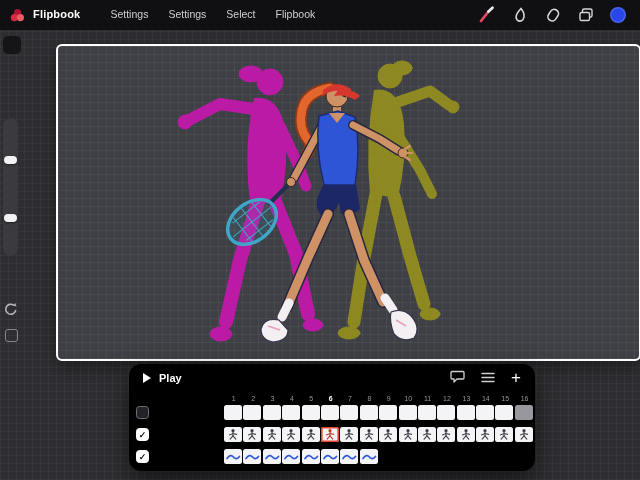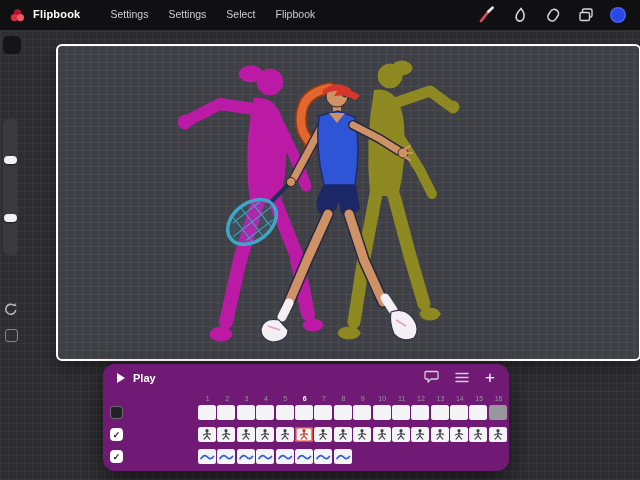--- a/index.html
+++ b/index.html
@@ -38,22 +38,22 @@
   
   .canvas{position:absolute;left:56px;top:44px;width:581px;height:313px;
     border:2px solid #fff;border-radius:6px;box-sizing:content-box;
     background-color:#3e4045;
     background-image:
       repeating-linear-gradient(0deg, rgba(255,255,255,.05) 0 1px, transparent 1px 8px),
       repeating-linear-gradient(90deg, rgba(255,255,255,.05) 0 1px, transparent 1px 8px);
     box-shadow:0 6px 18px rgba(0,0,0,.4);overflow:hidden;z-index:4;}
   .canvas svg{display:block}
   
-  .tl-panel{position:absolute;left:103px;top:364px;width:406px;height:107px;border-radius:12px;
-    background:#701a75;box-shadow:0 10px 26px rgba(0,0,0,.55);z-index:20;overflow:hidden;}
+  .tl-panel{position:absolute;left:129px;top:364px;width:406px;height:107px;border-radius:12px;
+    background:#000000;box-shadow:0 10px 26px rgba(0,0,0,.55);z-index:20;overflow:hidden;}
   .tl-header{position:absolute;left:0;top:0;width:100%;height:28px;display:flex;align-items:center;}
   .play-btn{display:flex;align-items:center;gap:8px;padding-left:14px;cursor:default;}
   .play-tri{width:0;height:0;border-left:8px solid #fff;border-top:5px solid transparent;
     border-bottom:5px solid transparent;}
   .play-label{color:#fff;font-size:11px;font-weight:600;}
   .tl-h-icons{margin-left:auto;display:flex;align-items:center;gap:16px;padding-right:14px;}
   .plus{color:#fff;font-size:17px;font-weight:400;line-height:1;margin-top:-2px;}
   .fnums{position:absolute;left:95px;top:30px;height:10px;display:flex;}
   .fnum{width:19.4px;flex:none;text-align:center;font-size:7px;color:#96969c;line-height:10px;}
   .fnum.active{color:#fff;font-weight:700;}

